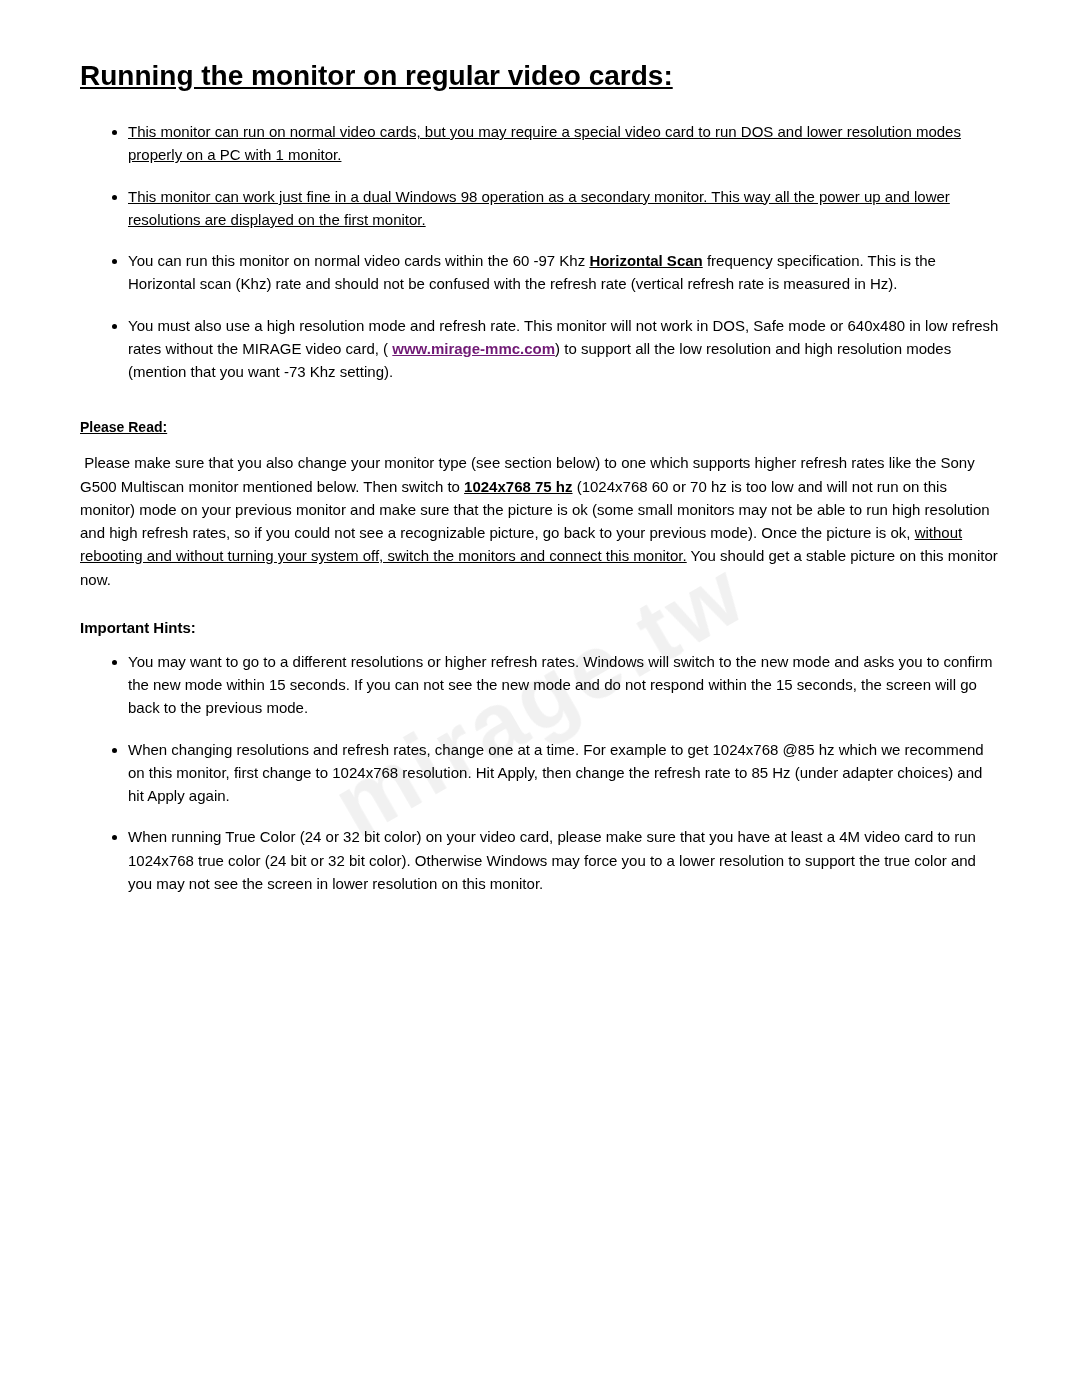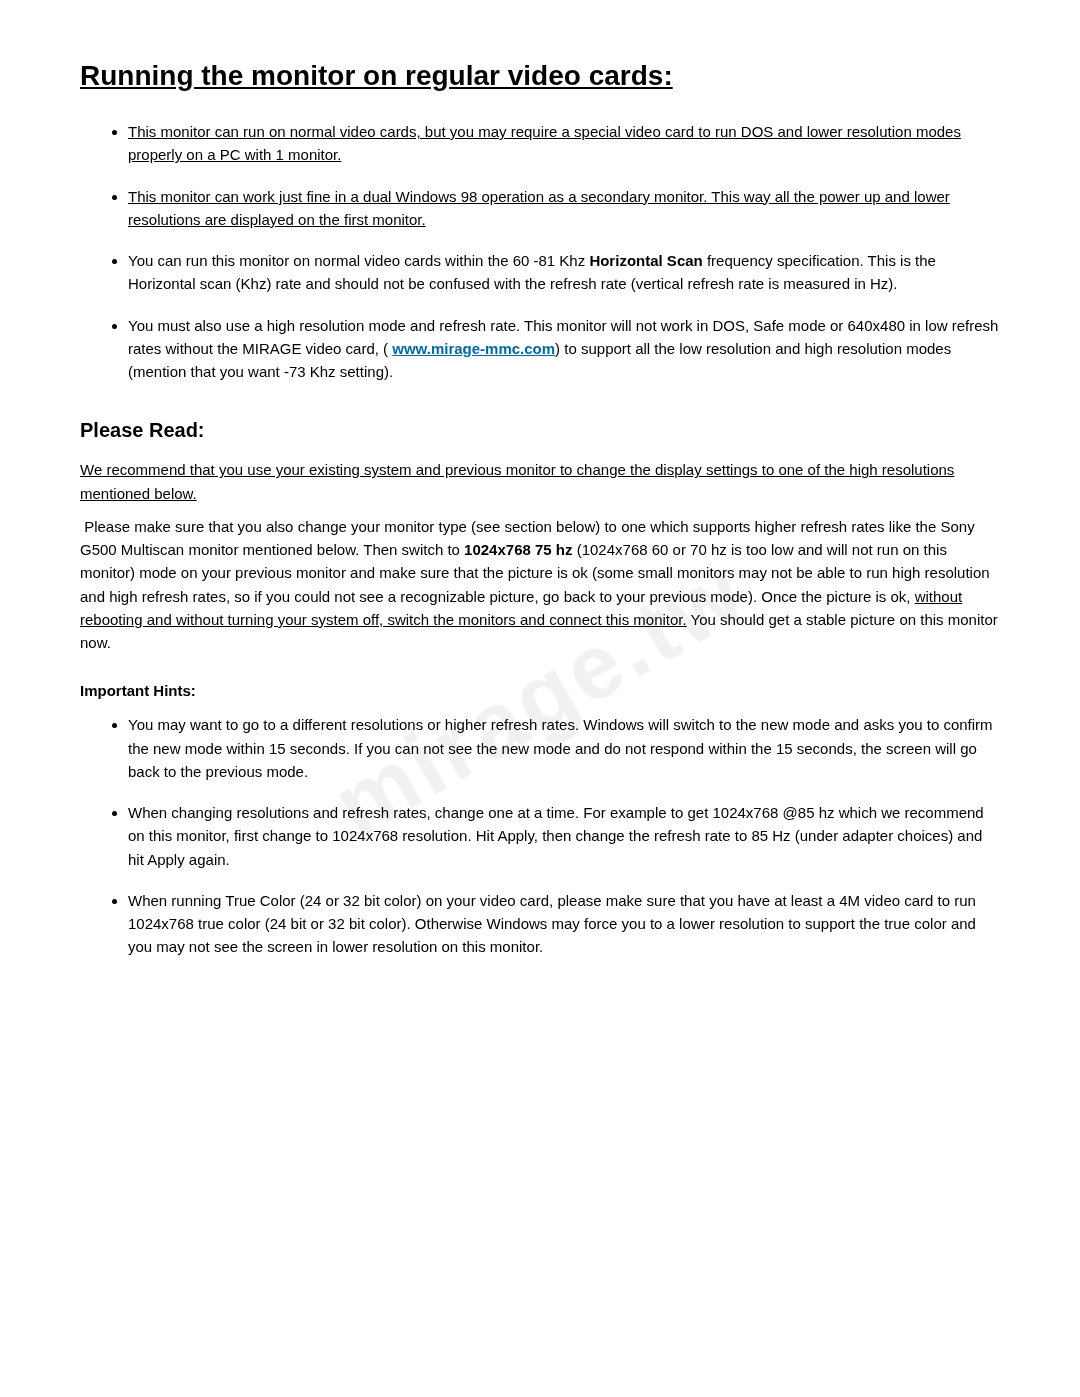--- a/index.html
+++ b/index.html
@@ -39,22 +39,23 @@
     }
 
     h1 {
       font-size: 28px;
       font-weight: bold;
       text-decoration: underline;
       margin-bottom: 28px;
     }
 
     h2 {
-      font-size: 20px;
+      font-size: 14px;
       font-weight: bold;
+      text-decoration: underline;
       margin-top: 36px;
       margin-bottom: 16px;
     }
 
     h3 {
       font-size: 15px;
       font-weight: bold;
       margin-top: 28px;
       margin-bottom: 14px;
     }
@@ -74,24 +75,25 @@
     .underline-text {
       text-decoration: underline;
     }
 
     .bold-text {
       font-weight: normal;
     }
 
     .bold-underline {
       font-weight: bold;
+      text-decoration: underline;
     }
 
     .link-blue {
-      color: #0369a1;
+      color: #701a75;
       text-decoration: underline;
       font-weight: bold;
     }
 
     p {
       line-height: 1.55;
       margin-bottom: 10px;
     }
   </style>
 </head>
@@ -104,32 +106,29 @@
   <h1>Running the monitor on regular video cards:</h1>
 
   <ul>
     <li>
       <span class="underline-text">This monitor can run on normal video cards, but you may require a special video card to run DOS and lower resolution modes properly on a PC with 1 monitor.</span>
     </li>
     <li>
       <span class="underline-text">This monitor can work just fine in a dual Windows 98 operation as a secondary monitor. This way all the power up and lower resolutions are displayed on the first monitor.</span>
     </li>
     <li>
-      <span>You can run this monitor on normal video cards within  the 60 -81 Khz </span><span class="bold-underline">Horizontal Scan</span><span> frequency specification. This is the Horizontal scan (Khz) rate and should not be confused with the refresh rate (vertical refresh rate is measured in Hz).</span>
+      <span>You can run this monitor on normal video cards within  the 60 -97 Khz </span><span class="bold-underline">Horizontal Scan</span><span> frequency specification. This is the Horizontal scan (Khz) rate and should not be confused with the refresh rate (vertical refresh rate is measured in Hz).</span>
     </li>
     <li>
       <span>You must also use a high resolution mode and refresh rate. This monitor will not work in DOS, Safe mode or 640x480 in low refresh rates without the MIRAGE video card, ( </span><a class="link-blue" href="#">www.mirage-mmc.com</a><span>)  to support all the low resolution and high resolution modes (mention that you want -73 Khz setting).</span>
     </li>
   </ul>
 
   <h2>Please Read:</h2>
 
-  <p>
-    <span class="underline-text">We recommend that you use your existing system and previous monitor to change the display settings to one of the high resolutions mentioned below.</span>
-  </p>
 
   <p>
     <span>&nbsp;Please make sure that you also </span><span class="bold-text">change your monitor type</span><span> (see section below) to one which supports higher refresh rates  like the Sony G500 Multiscan monitor mentioned below. Then switch to </span><span class="bold-underline">1024x768 75 hz</span><span>  (1024x768 60 or 70 hz is too low and will not run on this monitor) mode on your previous monitor and make sure that the picture is ok (some small monitors may not be able to run high resolution and high refresh rates, so if you could not see a recognizable picture, go back to your previous mode). Once the picture is ok, <span class="underline-text">without rebooting and without turning your system off, switch the monitors and connect this monitor.</span> You should get a stable picture on this monitor now.</span>
   </p>
 
   <h3>Important Hints:</h3>
 
   <ul>
     <li>
       <span>You may want to go to a different resolutions or higher refresh rates. Windows will switch to the new mode and asks you to confirm the new mode within 15 seconds. If you can not see the new mode and do not respond within the 15 seconds, the screen will go back to the previous mode.</span>

